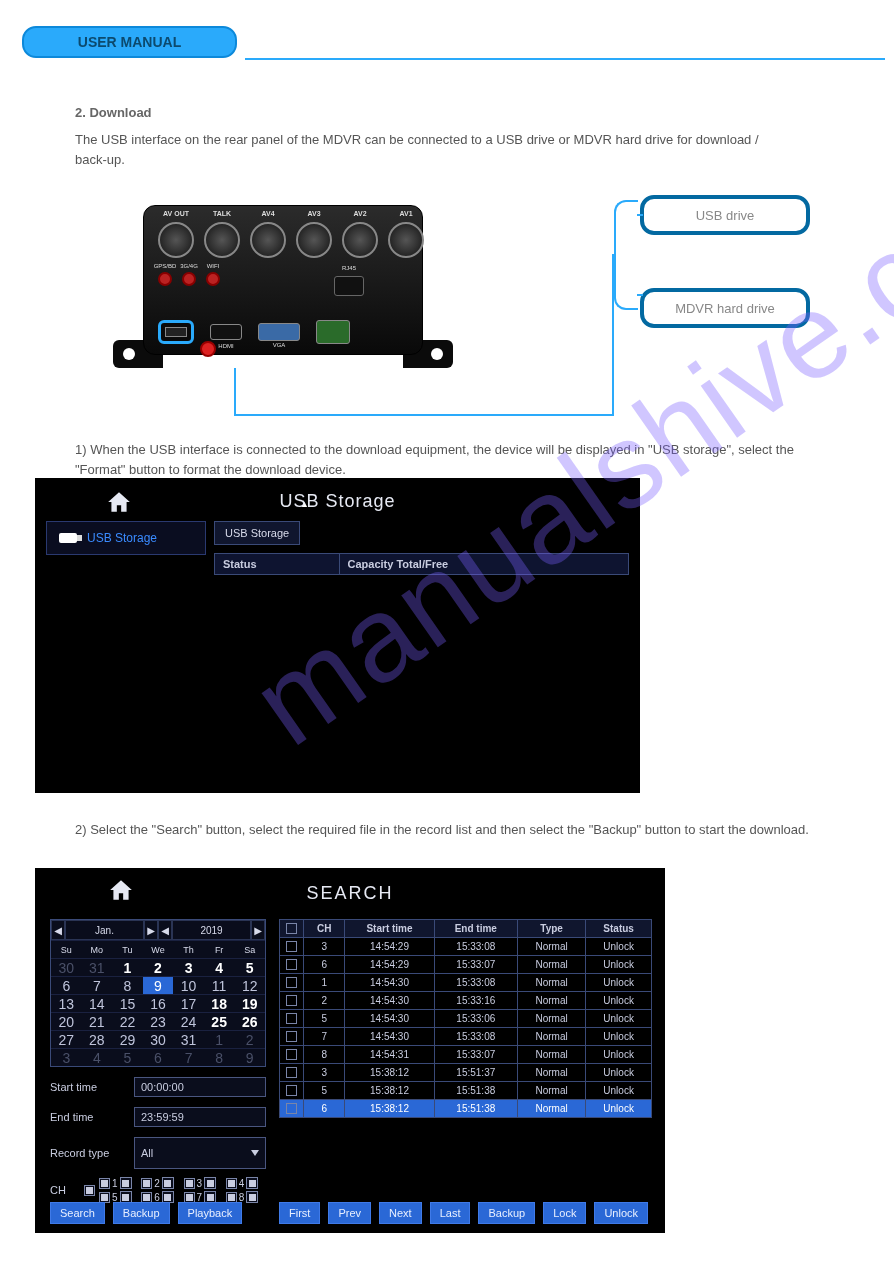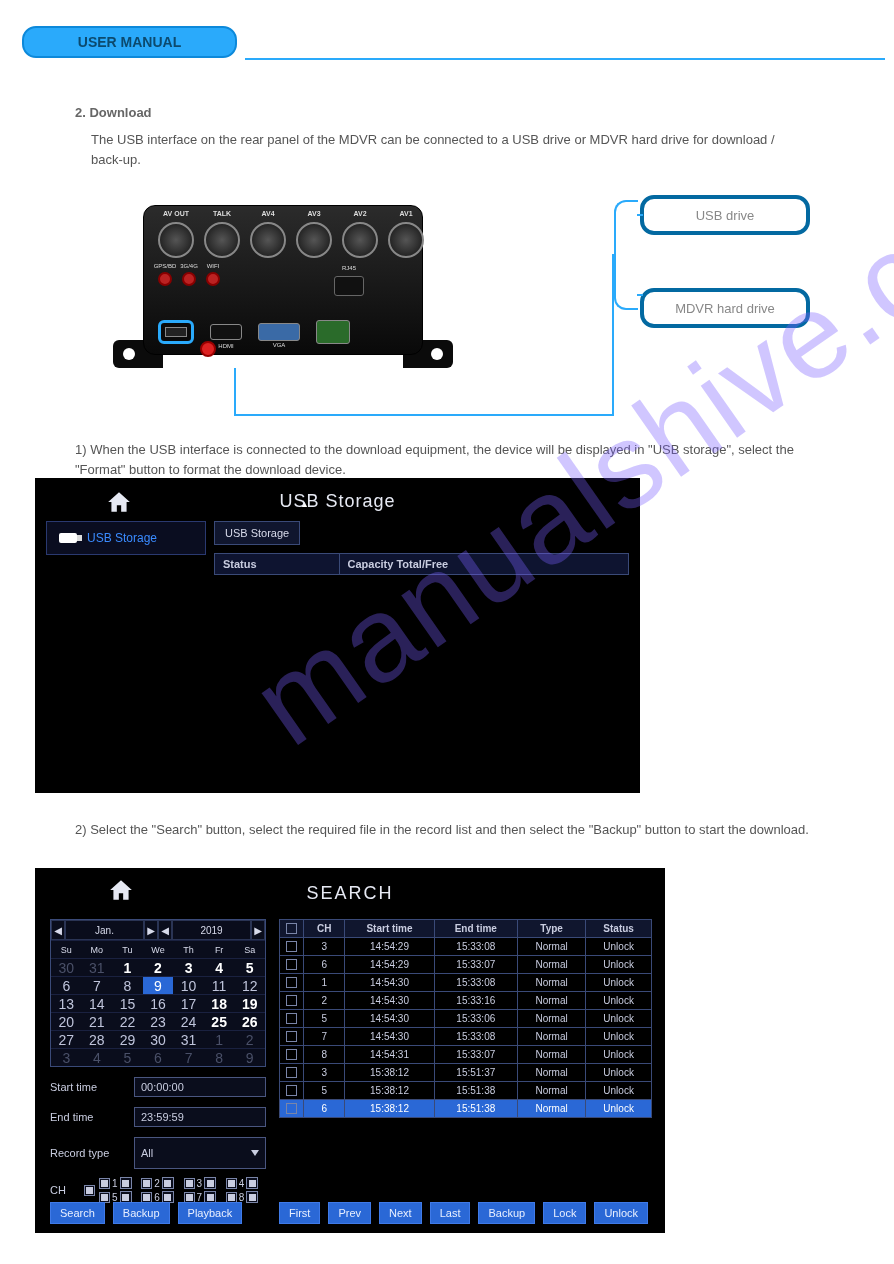--- a/index.html
+++ b/index.html
@@ -41,21 +41,21 @@
     left: 245px; top: 58px;
     width: 640px; height: 2px;
     background: #2aaafb;
   }
   .download-head {
     position: absolute;
     left: 75px; top: 105px;
     font-weight: bold;
     color: #666;
   }
-  .dl-desc { position:absolute; left:75px; top:130px; width: 700px; line-height:1.5;margin-left:16px; }
+  .dl-desc { position:absolute; left:75px; top:130px; width: 700px; line-height:1.5; }
   
   .device {
     position: absolute;
     left: 113px; top: 193px;
     width: 340px; height: 175px;
   }
   .dev-body {
     position: absolute;
     left: 30px; top: 12px;
     width: 280px; height: 150px;

